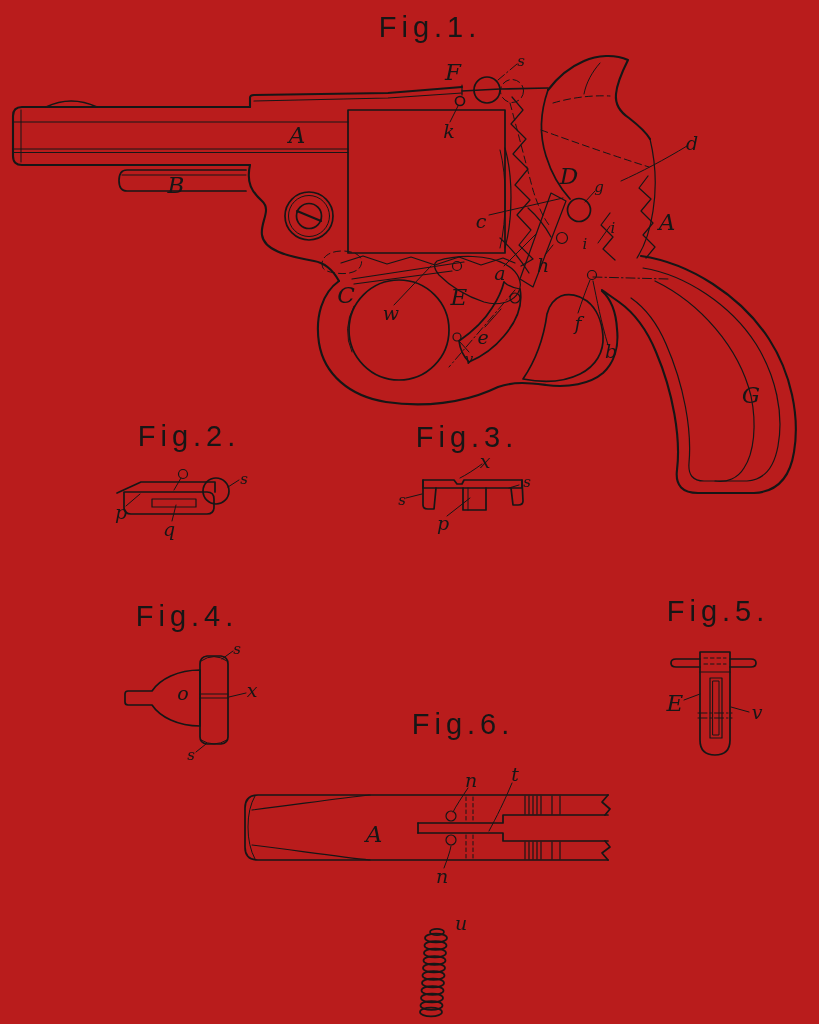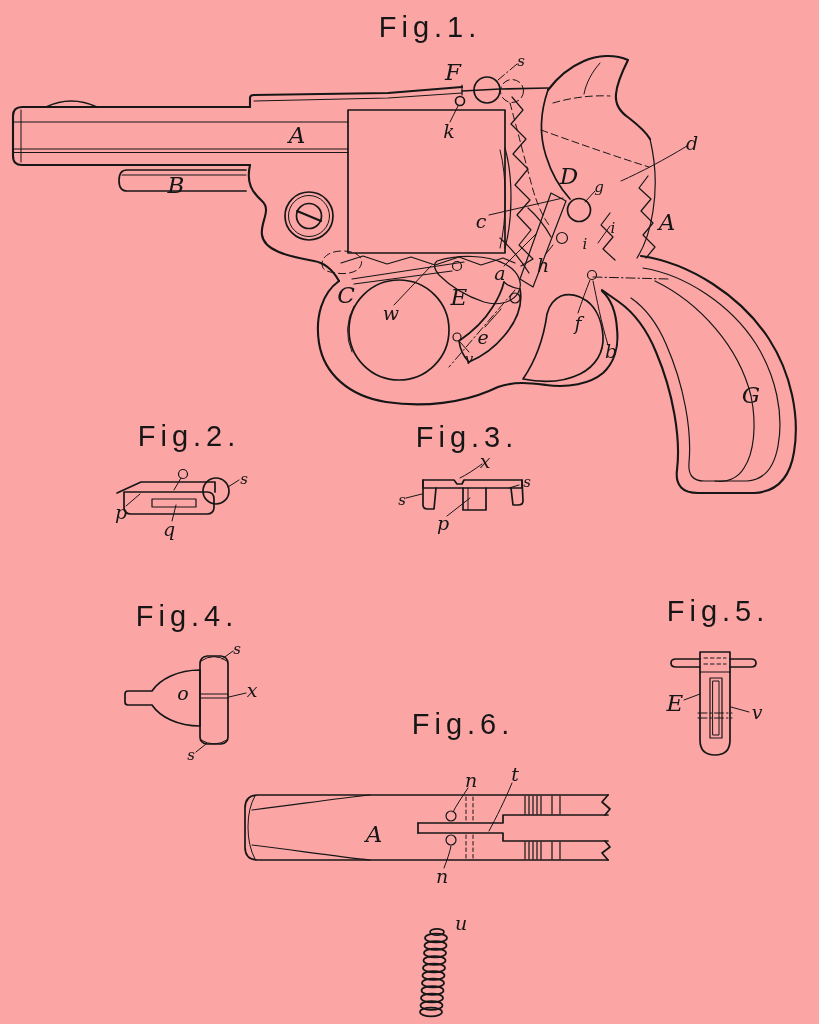--- a/index.html
+++ b/index.html
@@ -1,16 +1,16 @@
 <!DOCTYPE html>
 <html><head>
 <meta charset="utf-8">
 <style>
   html,body{margin:0;padding:0;background:#ffffff;}
-  #canvas{position:relative;width:819px;height:1024px;background:#fca5a5;overflow:hidden;}
+  #canvas{position:relative;width:819px;height:1024px;background:#b91c1c;overflow:hidden;}
   svg{position:absolute;top:0;left:0;}
   .ink{stroke:#161616;fill:none;stroke-linecap:round;stroke-linejoin:round;}
   .s1{stroke-width:1;} .s12{stroke-width:1.2;} .s16{stroke-width:1.7;} .s2{stroke-width:2.1;}
   .dsh{stroke-dasharray:7 4;} .dd{stroke-dasharray:9 3 1.5 3;} .dt{stroke-dasharray:3.5 3;}
   .lbl{font-family:"DejaVu Serif",serif;font-style:italic;fill:#161616;text-anchor:middle;}
   .cap{font-size:23px;} .md{font-size:19px;} .sm{font-size:15px;}
   .figtitle{font-family:"Liberation Sans",sans-serif;font-size:29px;letter-spacing:5px;
             fill:#161616;text-anchor:middle;}
 </style>
 </head>

